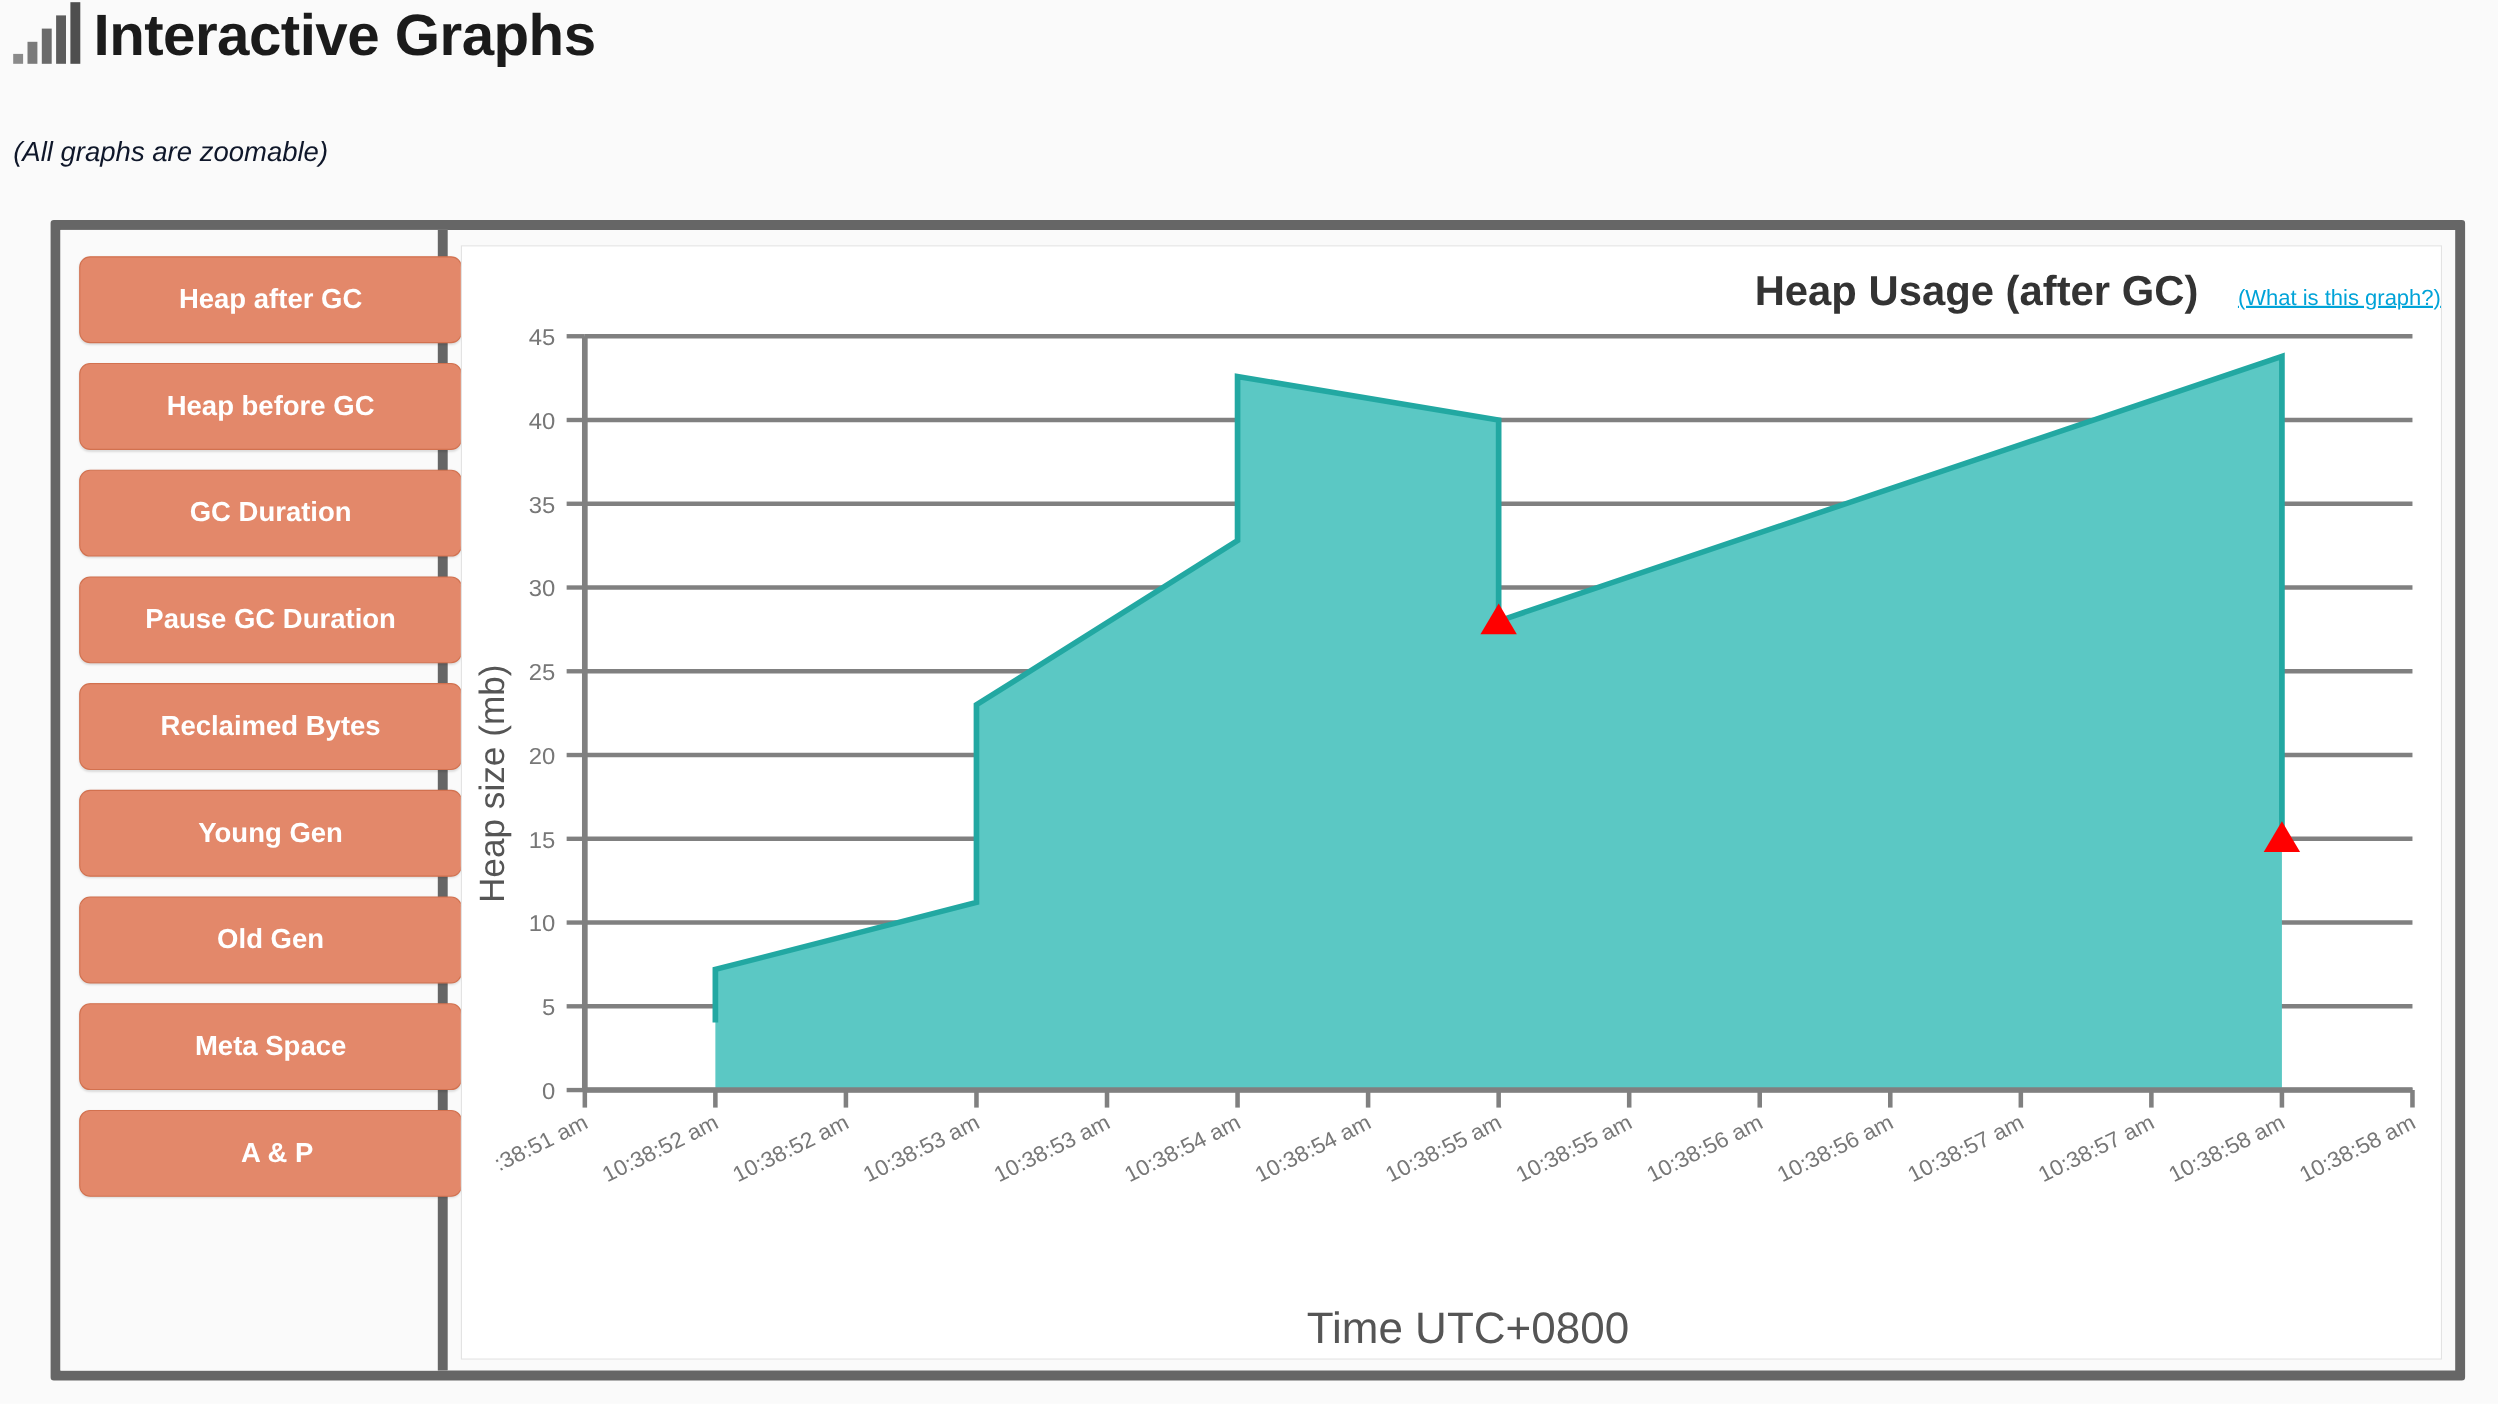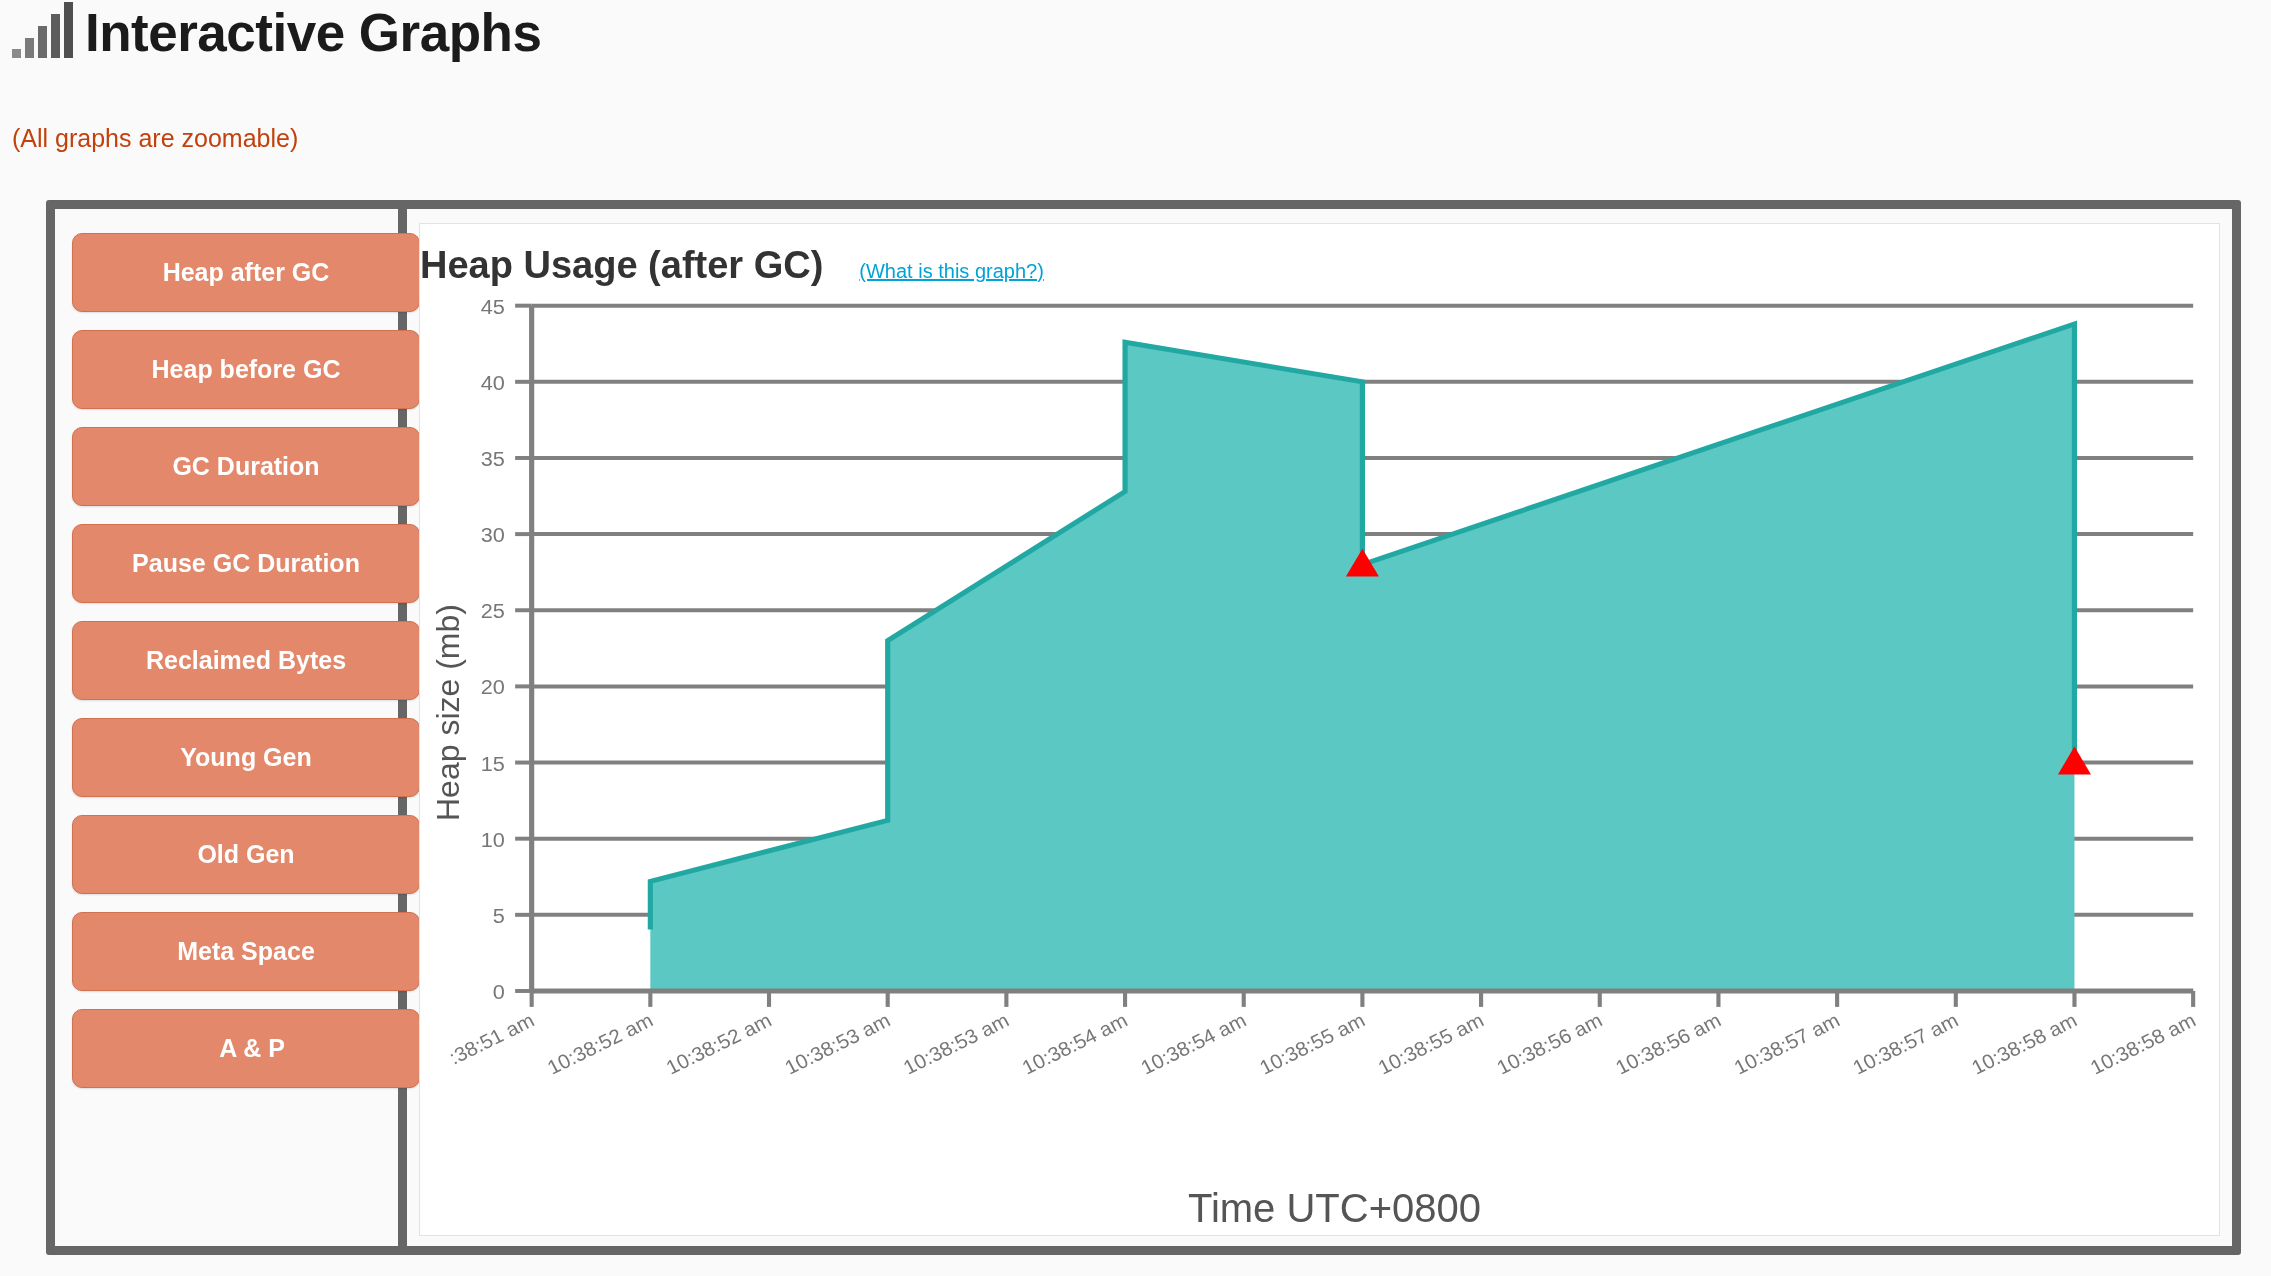--- a/index.html
+++ b/index.html
@@ -21,21 +21,21 @@
   .bars-icon i:nth-child(2){ height:20px; background:#7a7a7a;}
   .bars-icon i:nth-child(3){ height:32px; background:#6a6a6a;}
   .bars-icon i:nth-child(4){ height:44px; background:#5c5c5c;}
   .bars-icon i:nth-child(5){ height:56px; background:#4f4f4f;}
   .page-title {
     font-size:53px; font-weight:700; color:#1b1b1b; line-height:1;
     letter-spacing:-0.5px; white-space:nowrap;
   }
   .subtitle {
     position:absolute; left:12px; top:124px;
-    font-size:25px; color:#c2410c;
+    font-size:25px; font-style:italic; color:#0f172a;
   }
 
   
   .frame {
     position:absolute; left:46px; top:200px; width:2195px; height:1055px;
     border:9px solid #666; border-radius:3px; background:#fafafa;
     display:flex;
   }
   
   .sidebar {
@@ -56,21 +56,21 @@
 
   
   .panel { flex:1; padding:14px 12px 10px 12px; }
   .card {
     width:100%; height:100%;
     background:#ffffff; border:1px solid #e3e3e3;
     position:relative;
   }
   .chart-header {
     position:absolute; left:0; top:20px; width:100%;
-    display:flex; align-items:baseline; justify-content:flex-start; gap:36px;
+    display:flex; align-items:baseline; justify-content:flex-end; gap:36px;
   }
   .chart-title { font-size:38px; font-weight:700; color:#333; }
   .what-link { font-size:20px; color:#00a3d8; text-decoration:underline; cursor:pointer; }
 
   
   .plot-wrap { position:absolute; left:0; top:0; width:100%; height:100%; }
   .ylabel {
     position:absolute; left:-252px; top:470px; width:560px;
     transform:rotate(-90deg); transform-origin:center;
     text-align:center; font-size:32px; color:#555;

